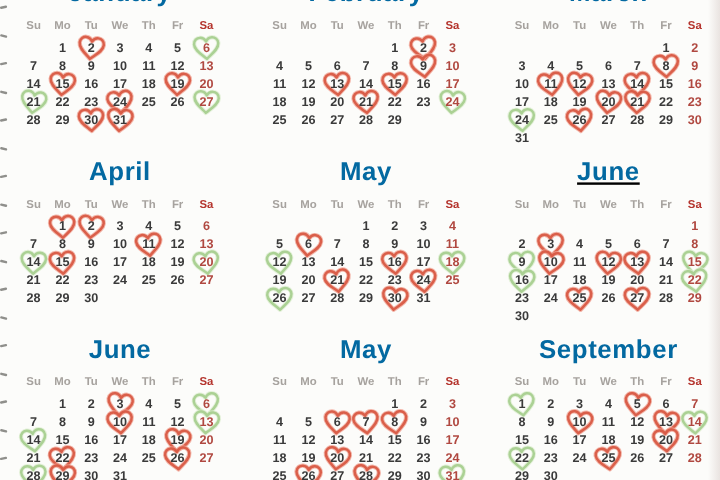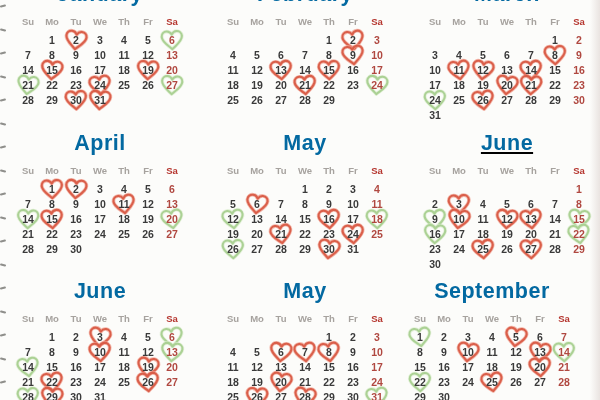--- a/index.html
+++ b/index.html
@@ -636,21 +636,21 @@
               <path d="M11.5 18.6 C 7.6 14.9, 2.2 11.5, 2.2 6.9 C 2.2 3.9, 4.6 2.2, 6.9 2.2 C 9.1 2.2, 10.6 3.5, 11.5 5.2 C 12.4 3.5, 13.9 2.2, 16.1 2.2 C 18.4 2.2, 20.8 3.9, 20.8 6.9 C 20.8 11.5, 15.4 14.9, 11.5 18.6 Z" fill="none" stroke="#d85a45" stroke-width="1.9" stroke-linejoin="round" opacity="0.95"></path>
             </svg><span class="day-num">28</span></div>
           <div class="day-cell"><span class="day-num">29</span></div>
           <div class="day-cell"><span class="day-num">30</span></div>
           <div class="day-cell sat"><svg viewBox="0 0 23 21" class="heart" style="transform: translate(-50%, -53%) rotate(-7deg);">
               <path d="M11.5 18.6 C 7.6 14.9, 2.2 11.5, 2.2 6.9 C 2.2 3.9, 4.6 2.2, 6.9 2.2 C 9.1 2.2, 10.6 3.5, 11.5 5.2 C 12.4 3.5, 13.9 2.2, 16.1 2.2 C 18.4 2.2, 20.8 3.9, 20.8 6.9 C 20.8 11.5, 15.4 14.9, 11.5 18.6 Z" fill="none" stroke="#dcedcf" stroke-width="3.4" stroke-linejoin="round" opacity="0.75"></path>
               <path d="M11.5 18.6 C 7.6 14.9, 2.2 11.5, 2.2 6.9 C 2.2 3.9, 4.6 2.2, 6.9 2.2 C 9.1 2.2, 10.6 3.5, 11.5 5.2 C 12.4 3.5, 13.9 2.2, 16.1 2.2 C 18.4 2.2, 20.8 3.9, 20.8 6.9 C 20.8 11.5, 15.4 14.9, 11.5 18.6 Z" fill="none" stroke="#a8cf90" stroke-width="1.9" stroke-linejoin="round" opacity="0.95"></path>
             </svg><span class="day-num">31</span></div>
         </div>
       </div>
-      <div class="month" style="left: 408px; top: 278px;">
+      <div class="month" style="left: 423px; top: 278px;">
         <div class="month-title">September</div>
         <div class="weekday-row" style="top: 34px;">
           <span class="weekday">Su</span>
           <span class="weekday">Mo</span>
           <span class="weekday">Tu</span>
           <span class="weekday">We</span>
           <span class="weekday">Th</span>
           <span class="weekday">Fr</span>
           <span class="weekday sat">Sa</span>
         </div>

